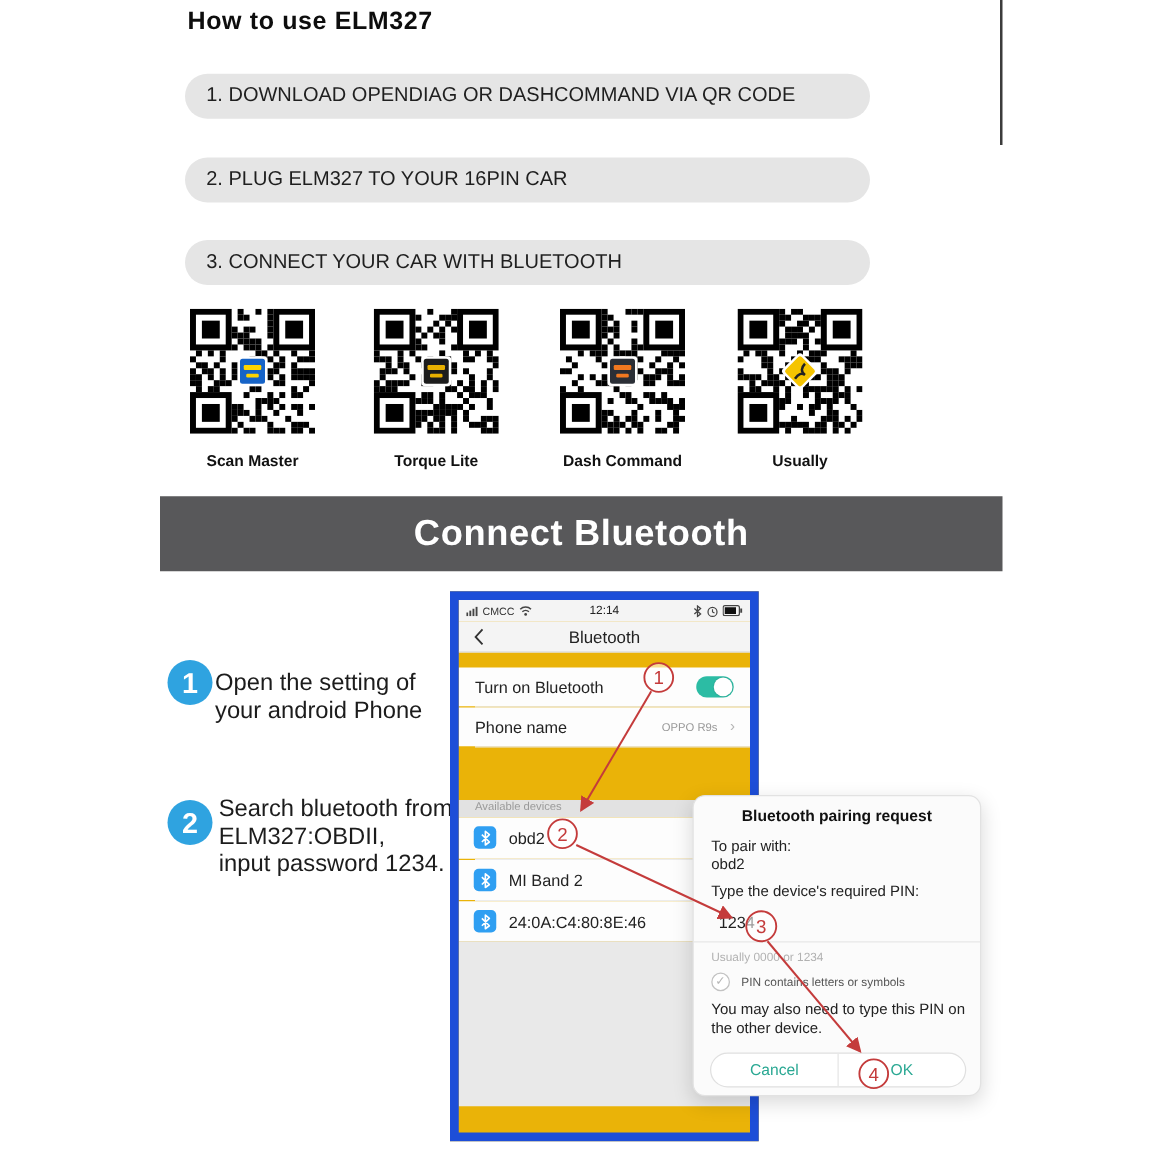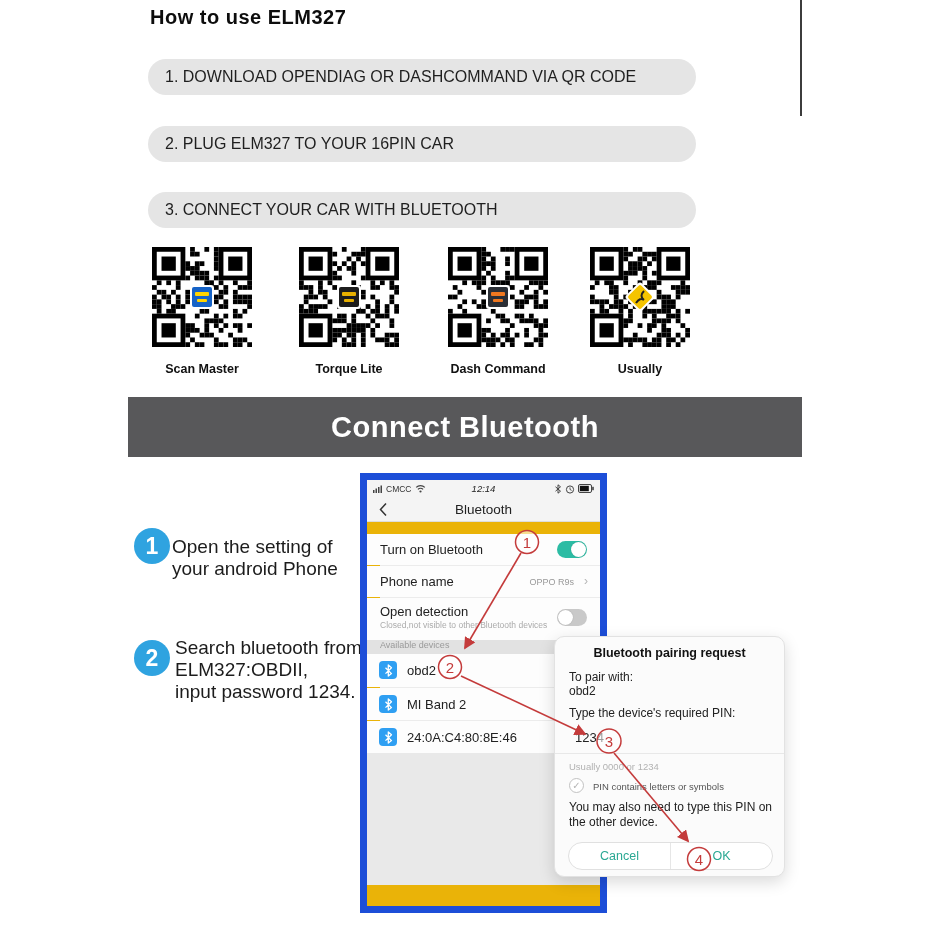--- a/index.html
+++ b/index.html
@@ -30,21 +30,21 @@
   .step-text { position:absolute; font-size:19px; line-height:22px; color:#1c1c1c; }
   .st1 { left:172px; top:536px; } .st2 { left:175px; top:637px; }
 
   
   .phone { position:absolute; left:360px; top:473px; width:247px; height:440px; background:#eab308;
            border:7px solid #1d4ed8; overflow:hidden; }
   .statusbar { position:absolute; left:0; top:0; width:100%; height:17px; background:#f4f4f4;
                display:flex; align-items:center; justify-content:space-between; padding:0 6px; }
   .sb-left, .sb-right { display:flex; align-items:center; gap:3px; }
   .sb-carrier { font-size:8.5px; color:#333; }
-  .sb-time { font-size:9.5px; color:#222; position:absolute; left:50%; transform:translateX(-50%);font-style:italic; }
+  .sb-time { font-size:9.5px; color:#222; position:absolute; left:50%; transform:translateX(-50%); }
   .navbar { position:absolute; left:0; top:17px; width:100%; height:25px; background:#f4f4f4; border-bottom:1px solid #ddd; }
   .nav-back { position:absolute; left:11px; top:4px; }
   .nav-title { position:absolute; left:0; top:5px; width:100%; text-align:center; font-size:13.5px; color:#222; }
 
   .prow { position:absolute; left:0; width:100%; background:#fdfdfd; }
   .prow .lbl { position:absolute; left:13px; font-size:13px; color:#222; }
   .hairline { position:absolute; left:13px; right:0; height:1px; background:#ececec; }
 
   .toggle { position:absolute; right:13px; width:30px; height:17px; border-radius:9px; }
   .toggle.on  { background:#2cbca4; }
@@ -799,27 +799,20 @@
           <span class="knob"></span>
         </span>
     </div>
     <div class="hairline" style="top:85px;"></div>
     <div class="prow" style="top:86px; height:31px;">
       <span class="lbl" style="top:8px;">Phone name</span>
       <span class="rval" style="top:11px;">OPPO R9s</span>
       <span class="chev" style="top:8px;">›</span>
     </div>
     <div class="hairline" style="top:117px;"></div>
-    <div class="prow" style="top:118px; height:42px;">
-      <span class="lbl" style="top:6px;">Open detection</span>
-      <span class="lbl" style="top:22px; font-size:8.5px; color:#ababab;">Closed,not visible to other Bluetooth devices</span>
-      <span class="toggle off" style="top:11px;">
-          <span class="knob"></span>
-        </span>
-    </div>
 
     <div class="band">
       <span>Available devices</span>
     </div>
 
     <div class="prow" style="top:174px; height:33px;">
       <span class="dev-icon">
           <svg width="11" height="13">
             <path d="M2.5,3.7 L8.5,9.6 L5.3,12 L5.3,1 L8.5,3.7 L2.5,9.6" fill="none" stroke="#fff" stroke-width="1.3" stroke-linejoin="round"></path>
           </svg>

